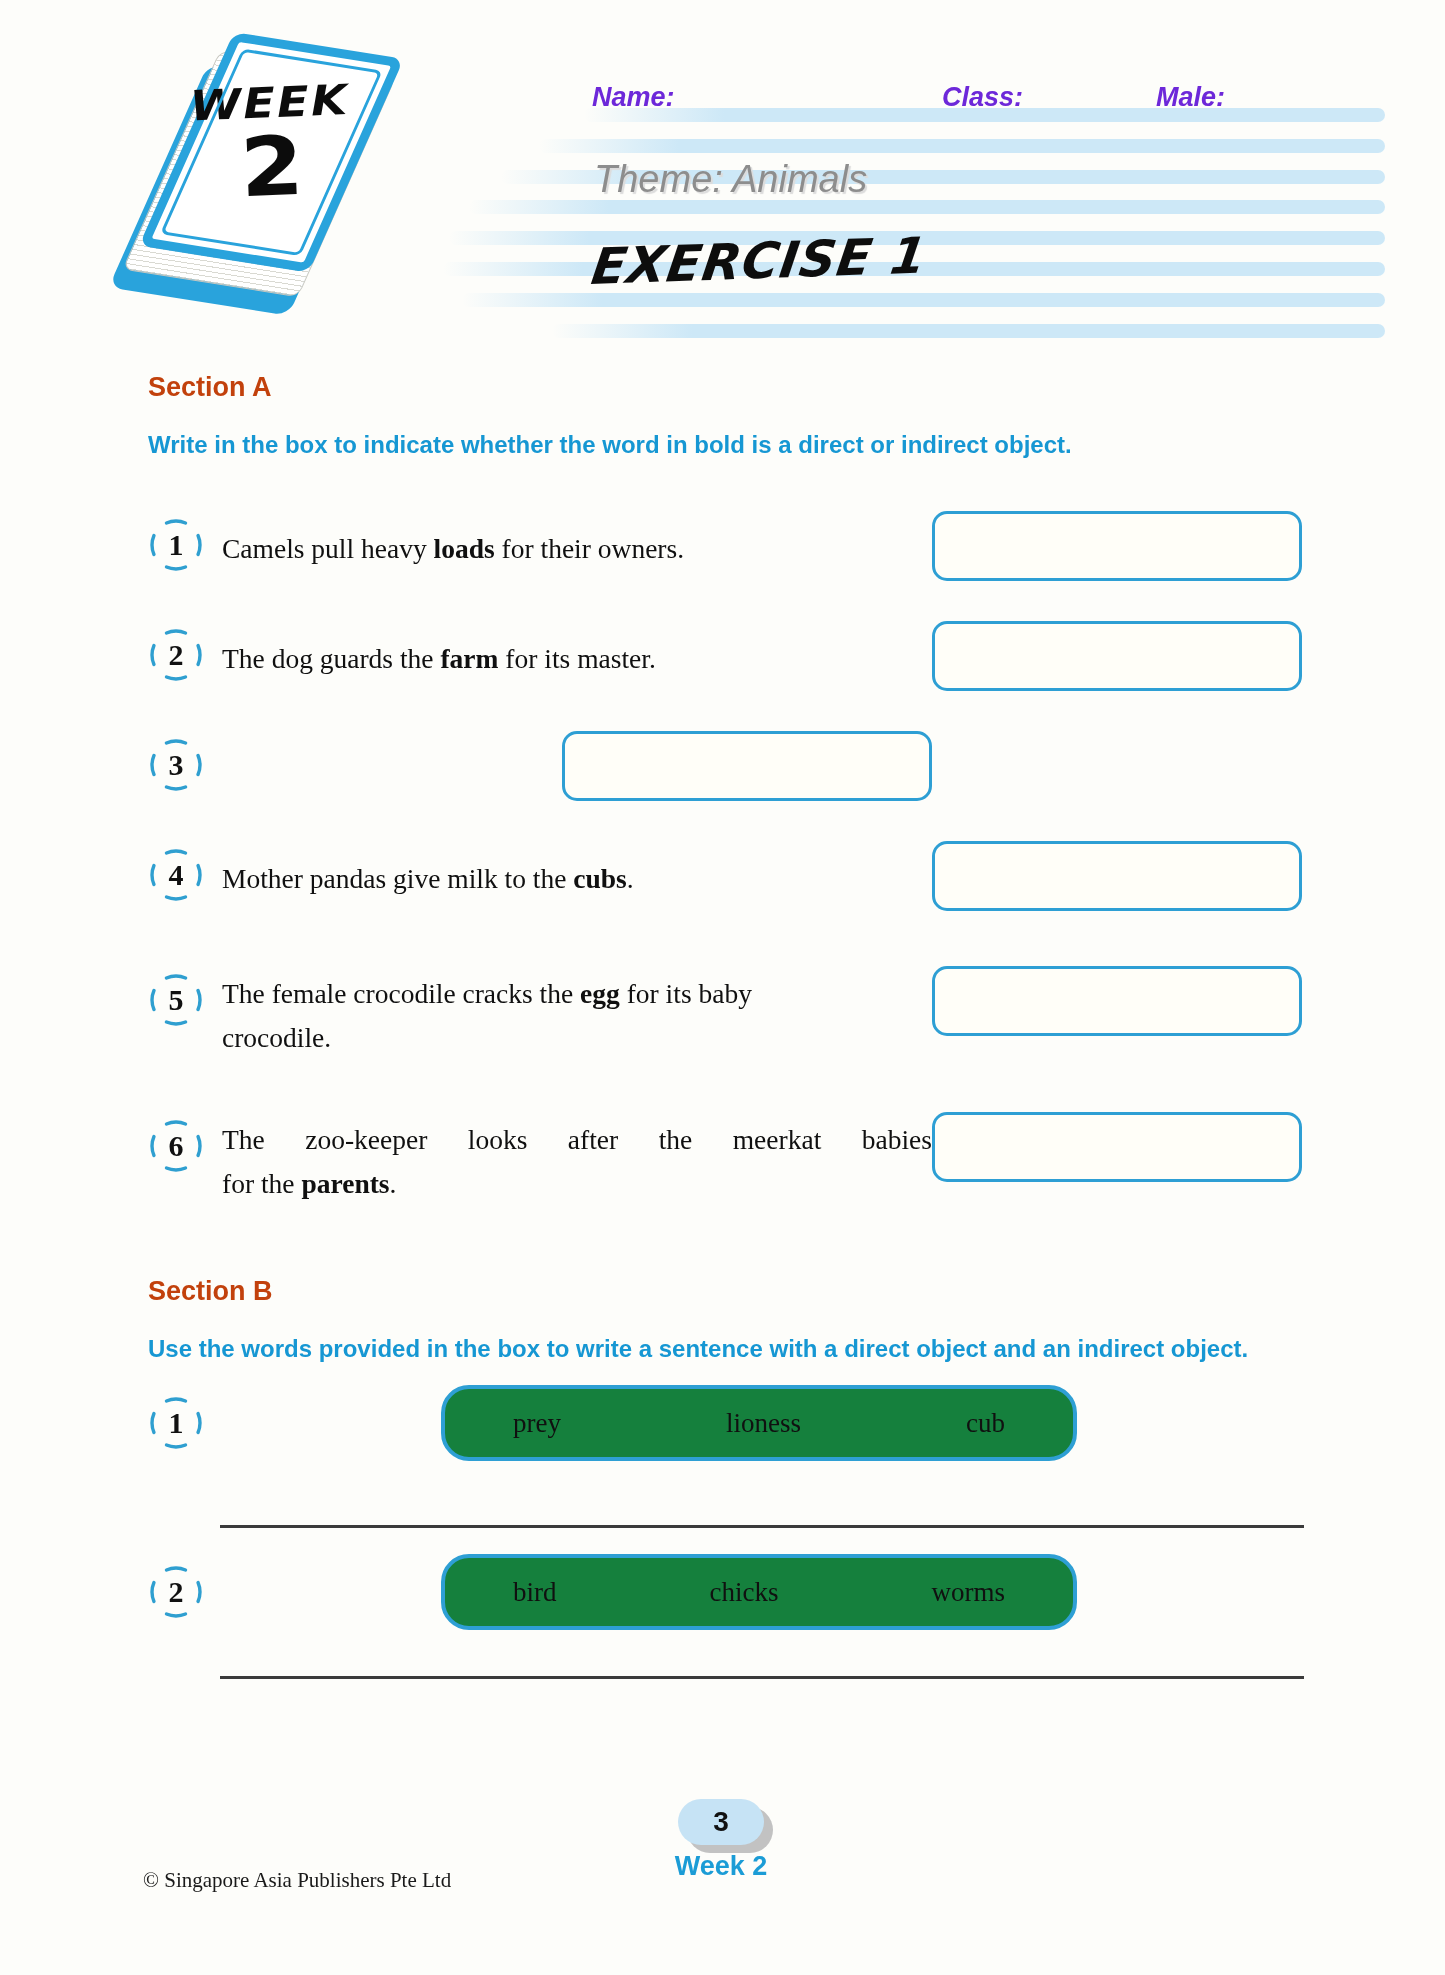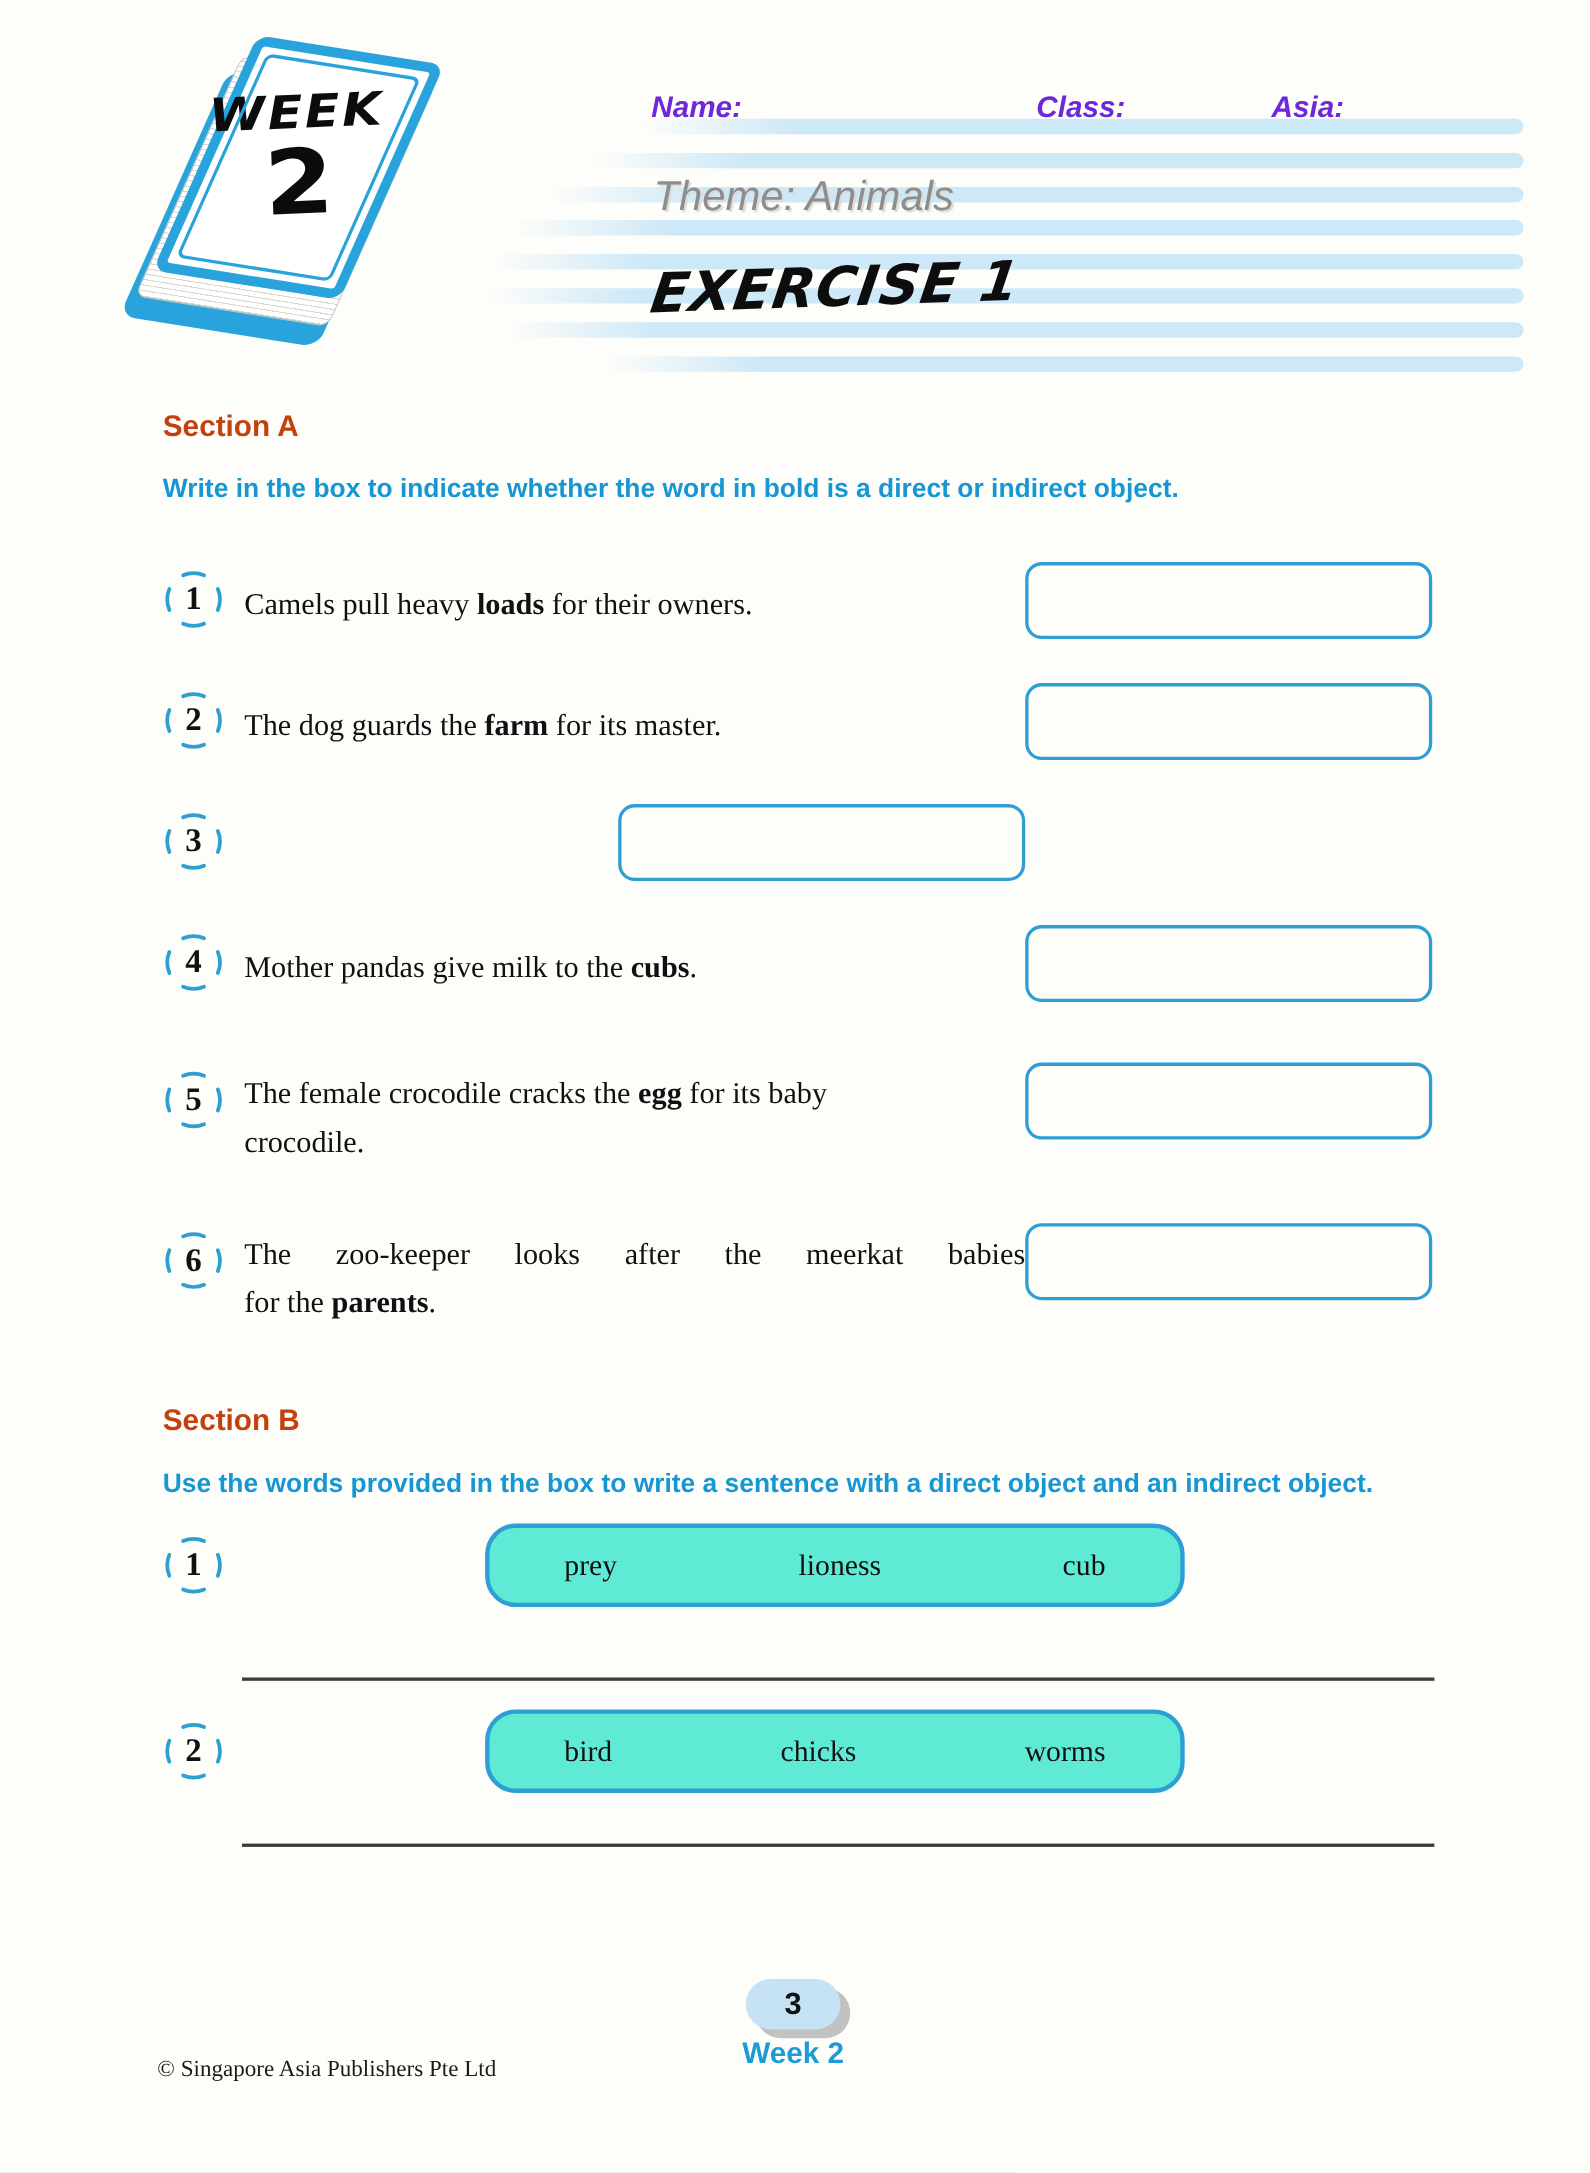--- a/index.html
+++ b/index.html
@@ -56,21 +56,21 @@
   .qrow.two-line .qtext{padding-top:6px;}
   .qline{display:block;}
   .qline.justify{text-align:justify;text-align-last:justify;}
   .qtext .bold{font-weight:bold;}
 
   .ans-box{justify-self:end;width:370px;height:70px;box-sizing:border-box;background:#fffef8;
            border:3.5px solid #2e9fd4;border-radius:15px;}
 
   .brow{display:flex;align-items:center;margin-top:18px;}
   .brow .num-badge{margin-top:0;}
-  .word-box{margin-left:237px;width:636px;height:76px;box-sizing:border-box;background:#5eead4;
+  .word-box{margin-left:237px;width:636px;height:76px;box-sizing:border-box;background:#15803d;
             border:4px solid #2e9fd4;border-radius:28px;display:flex;align-items:center;
             justify-content:space-between;padding:0 68px;}
   .word-box .word{font-family:"Liberation Serif",serif;font-size:27px;color:#101010;}
   .write-line{width:1084px;margin-left:72px;border-top:3px solid #3b3b3b;height:0;}
   .write-line.l1{margin-top:64px;}
   .brow.b2{margin-top:26px;}
   .write-line.l2{margin-top:46px;}
 
   
   .page-pill{position:absolute;left:678px;top:1799px;width:86px;height:46px;background:#c6e3f5;
@@ -103,21 +103,21 @@
     <div class="book-cover">
       <div class="cover-inner">
         <div class="week-word">WEEK</div>
         <div class="week-number">2</div>
       </div>
     </div>
   </div>
 
   <span class="field-label" style="left:592px;">Name:</span>
   <span class="field-label" style="left:942px;">Class:</span>
-  <span class="field-label" style="left:1156px;">Asia:</span>
+  <span class="field-label" style="left:1156px;">Male:</span>
 
   <div class="theme-title">Theme: Animals</div>
   <div class="exercise-title">EXERCISE 1</div>
 
   <div class="content">
     <h2 class="sec-heading">Section A</h2>
     <p class="sec-instruction">Write in the box to indicate whether the word in bold is a direct or indirect object.</p>
 
     <div id="qlist">
         <div class="qrow r1">

